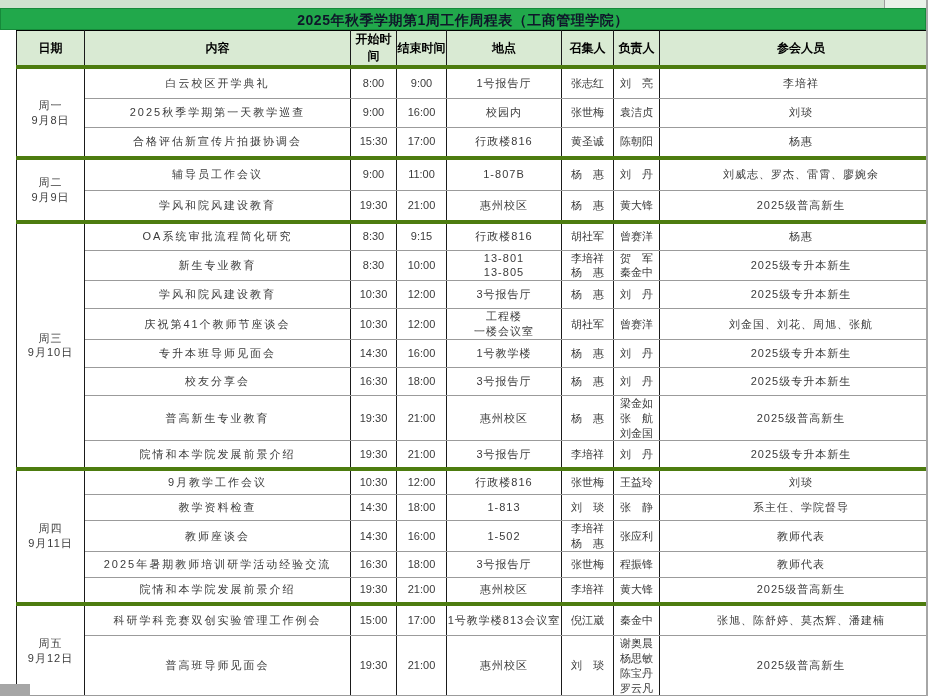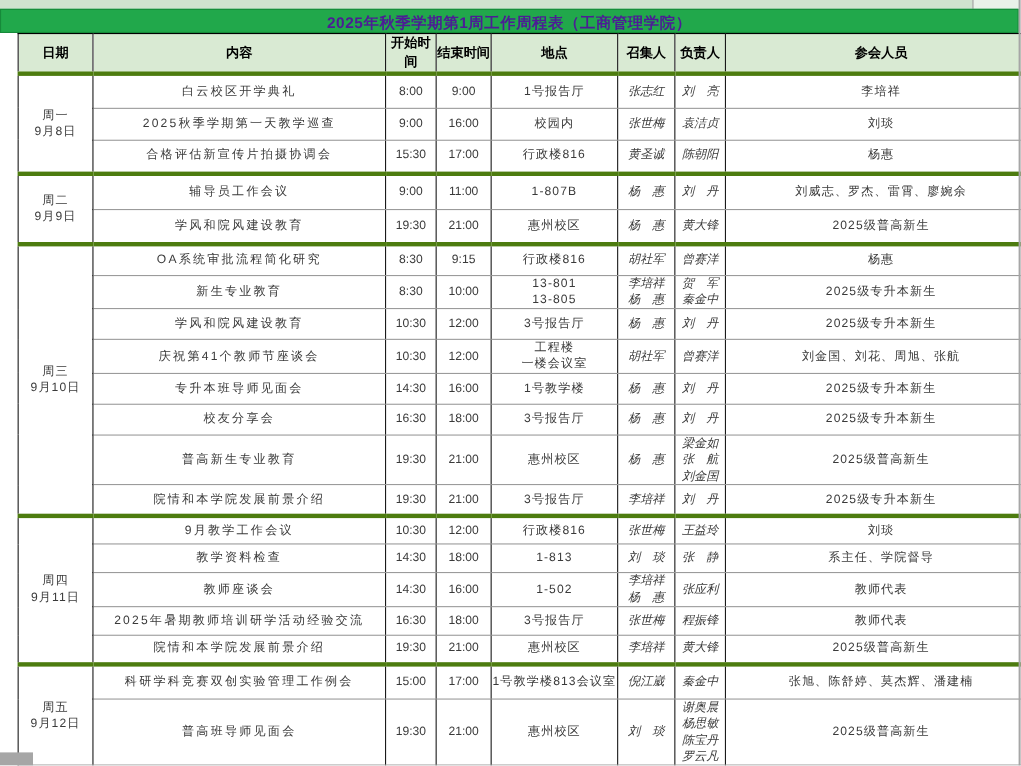--- a/index.html
+++ b/index.html
@@ -8,21 +8,21 @@
     position: relative; width: 928px; height: 696px;
     font-family: "Liberation Sans", "DejaVu Sans", sans-serif;
     background: #ffffff;
   }
   .top-strip { position: absolute; top: 0; left: 0; width: 926px; height: 8px; background: #cfe2cf; }
   .top-strip .strip-end { position: absolute; right: 0; top: 0; width: 42px; height: 8px; background: #e9f2e9; border-left: 1px solid #9b9b9b; }
   .right-edge { position: absolute; top: 0; right: 0; width: 2px; height: 696px; background: #a6a6a6; }
   .bottom-corner { position: absolute; left: 0; top: 684px; width: 30px; height: 12px; background: #a6a6a6; }
   .title-bar {
     position: absolute; top: 8px; left: 0; width: 926px; height: 22px;
-    background: #21a84b; color: #4c1d95; font-weight: bold; font-size: 14px;
+    background: #21a84b; color: #0f172a; font-weight: bold; font-size: 14px;
     text-align: center; line-height: 22px; letter-spacing: 0.5px;
     border: 1px solid #168a3a;
   }
   table.schedule {
     position: absolute; top: 30px; left: 16px; width: 926px;
     border-collapse: collapse; table-layout: fixed;
     border: 1.5px solid #000;
   }
   table.schedule th, table.schedule td {
     border-top: 1px solid #9b9b9b; border-bottom: 1px solid #9b9b9b;
@@ -33,21 +33,21 @@
   table.schedule th {
     background: #d9ead3; color: #000; font-weight: bold; font-size: 12px;
     height: 28px; border-top: 1px solid #000; border-bottom: 1px solid #000;
   }
   table.schedule td { font-size: 11px; color: #3a3a3a; line-height: 1.35; }
   tr.group-start td { border-top: 4px solid #4d7c0f; }
   td.date-cell { font-size: 11px; letter-spacing: 1px; color: #3a3a3a; }
   td.content-cell { letter-spacing: 2px; }
   td.location-cell { letter-spacing: 1px; }
   td.participants-cell { letter-spacing: 1px; }
-  td.name-cell { letter-spacing: 0; font-style: italic; }
+  td.name-cell { letter-spacing: 0; }
 </style>
 </head>
 <body>
 
 <div class="canvas">
   <div class="top-strip">
     <div class="strip-end"></div>
   </div>
 
   <div class="title-bar">2025年秋季学期第1周工作周程表（工商管理学院）</div>

